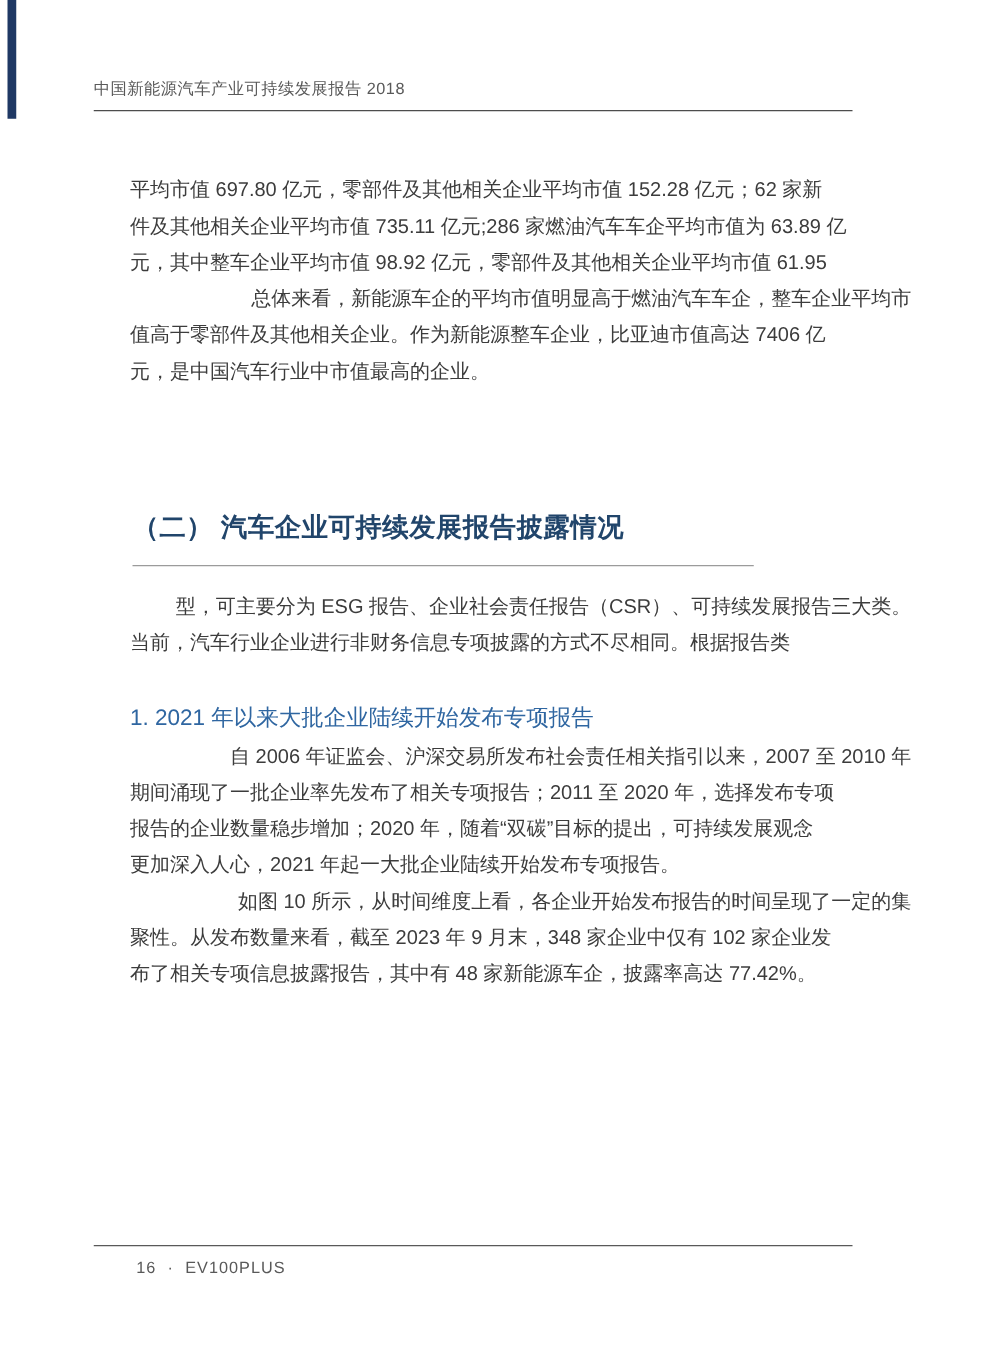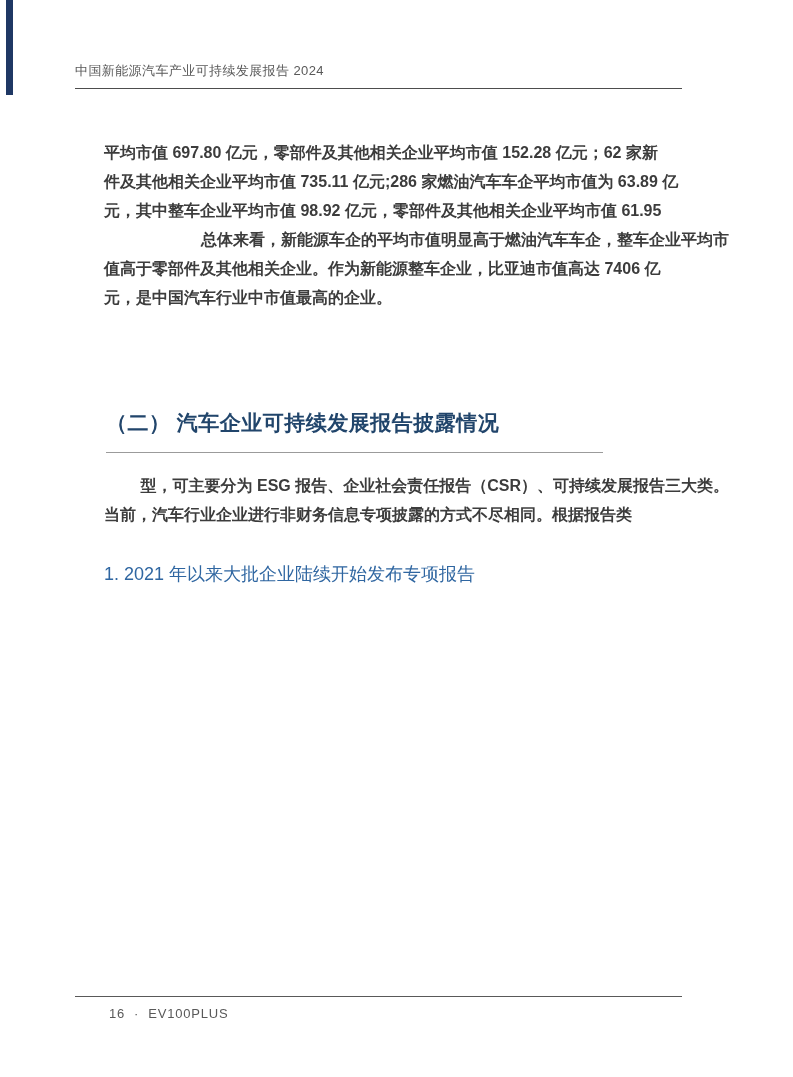--- a/index.html
+++ b/index.html
@@ -46,21 +46,20 @@
     position: absolute;
     left: 104px;
     width: 625px;
     color: #3c3c3c;
     font-size: 16px;
   }
   .bodytext .line {
     height: 29px;
     line-height: 29px;
     white-space: nowrap;
-    font-weight: bold;
   }
   .para.indented .line:first-child {
     text-indent: 2em;
     text-align: right;
   }
   .block-p1 { top: 138px; }
   .block-p3 { top: 471px; }
   .block-p4 { top: 591px; }
   .section-heading {
     position: absolute;
@@ -112,21 +111,21 @@
     line-height: 18px;
     margin-left: 33px;
   }
 </style>
 </head>
 <body>
 
 <div class="edge-bar"></div>
 
 <div class="page-header">
-  <div class="title">中国新能源汽车产业可持续发展报告 2024</div>
+  <div class="title">中国新能源汽车产业可持续发展报告 2018</div>
 </div>
 <div class="header-rule"></div>
 
 <div class="bodytext block-p1">
   <div class="para">
       <div class="line">平均市值 697.80 亿元，零部件及其他相关企业平均市值 152.28 亿元；62 家新</div>
       <div class="line">件及其他相关企业平均市值 735.11 亿元;286 家燃油汽车车企平均市值为 63.89 亿</div>
       <div class="line">元，其中整车企业平均市值 98.92 亿元，零部件及其他相关企业平均市值 61.95</div>
     </div>
   <div class="para indented">
@@ -142,20 +141,31 @@
 <div class="bodytext block-p3">
   <div class="para indented">
       <div class="line">型，可主要分为 ESG 报告、企业社会责任报告（CSR）、可持续发展报告三大类。</div>
       <div class="line">当前，汽车行业企业进行非财务信息专项披露的方式不尽相同。根据报告类</div>
     </div>
 </div>
 
 <div class="subsection-heading">1. 2021 年以来大批企业陆续开始发布专项报告</div>
 
 <div class="bodytext block-p4">
+  <div class="para indented">
+      <div class="line">自 2006 年证监会、沪深交易所发布社会责任相关指引以来，2007 至 2010 年</div>
+      <div class="line">期间涌现了一批企业率先发布了相关专项报告；2011 至 2020 年，选择发布专项</div>
+      <div class="line">报告的企业数量稳步增加；2020 年，随着“双碳”目标的提出，可持续发展观念</div>
+      <div class="line">更加深入人心，2021 年起一大批企业陆续开始发布专项报告。</div>
+    </div>
+  <div class="para indented">
+      <div class="line">如图 10 所示，从时间维度上看，各企业开始发布报告的时间呈现了一定的集</div>
+      <div class="line">聚性。从发布数量来看，截至 2023 年 9 月末，348 家企业中仅有 102 家企业发</div>
+      <div class="line">布了相关专项信息披露报告，其中有 48 家新能源车企，披露率高达 77.42%。</div>
+    </div>
 </div>
 
 <div class="footer-rule"></div>
 <div class="page-footer">
   <span>16</span>
   <span>·</span>
   <span>EV100PLUS</span>
 </div>
 
 </body></html>

